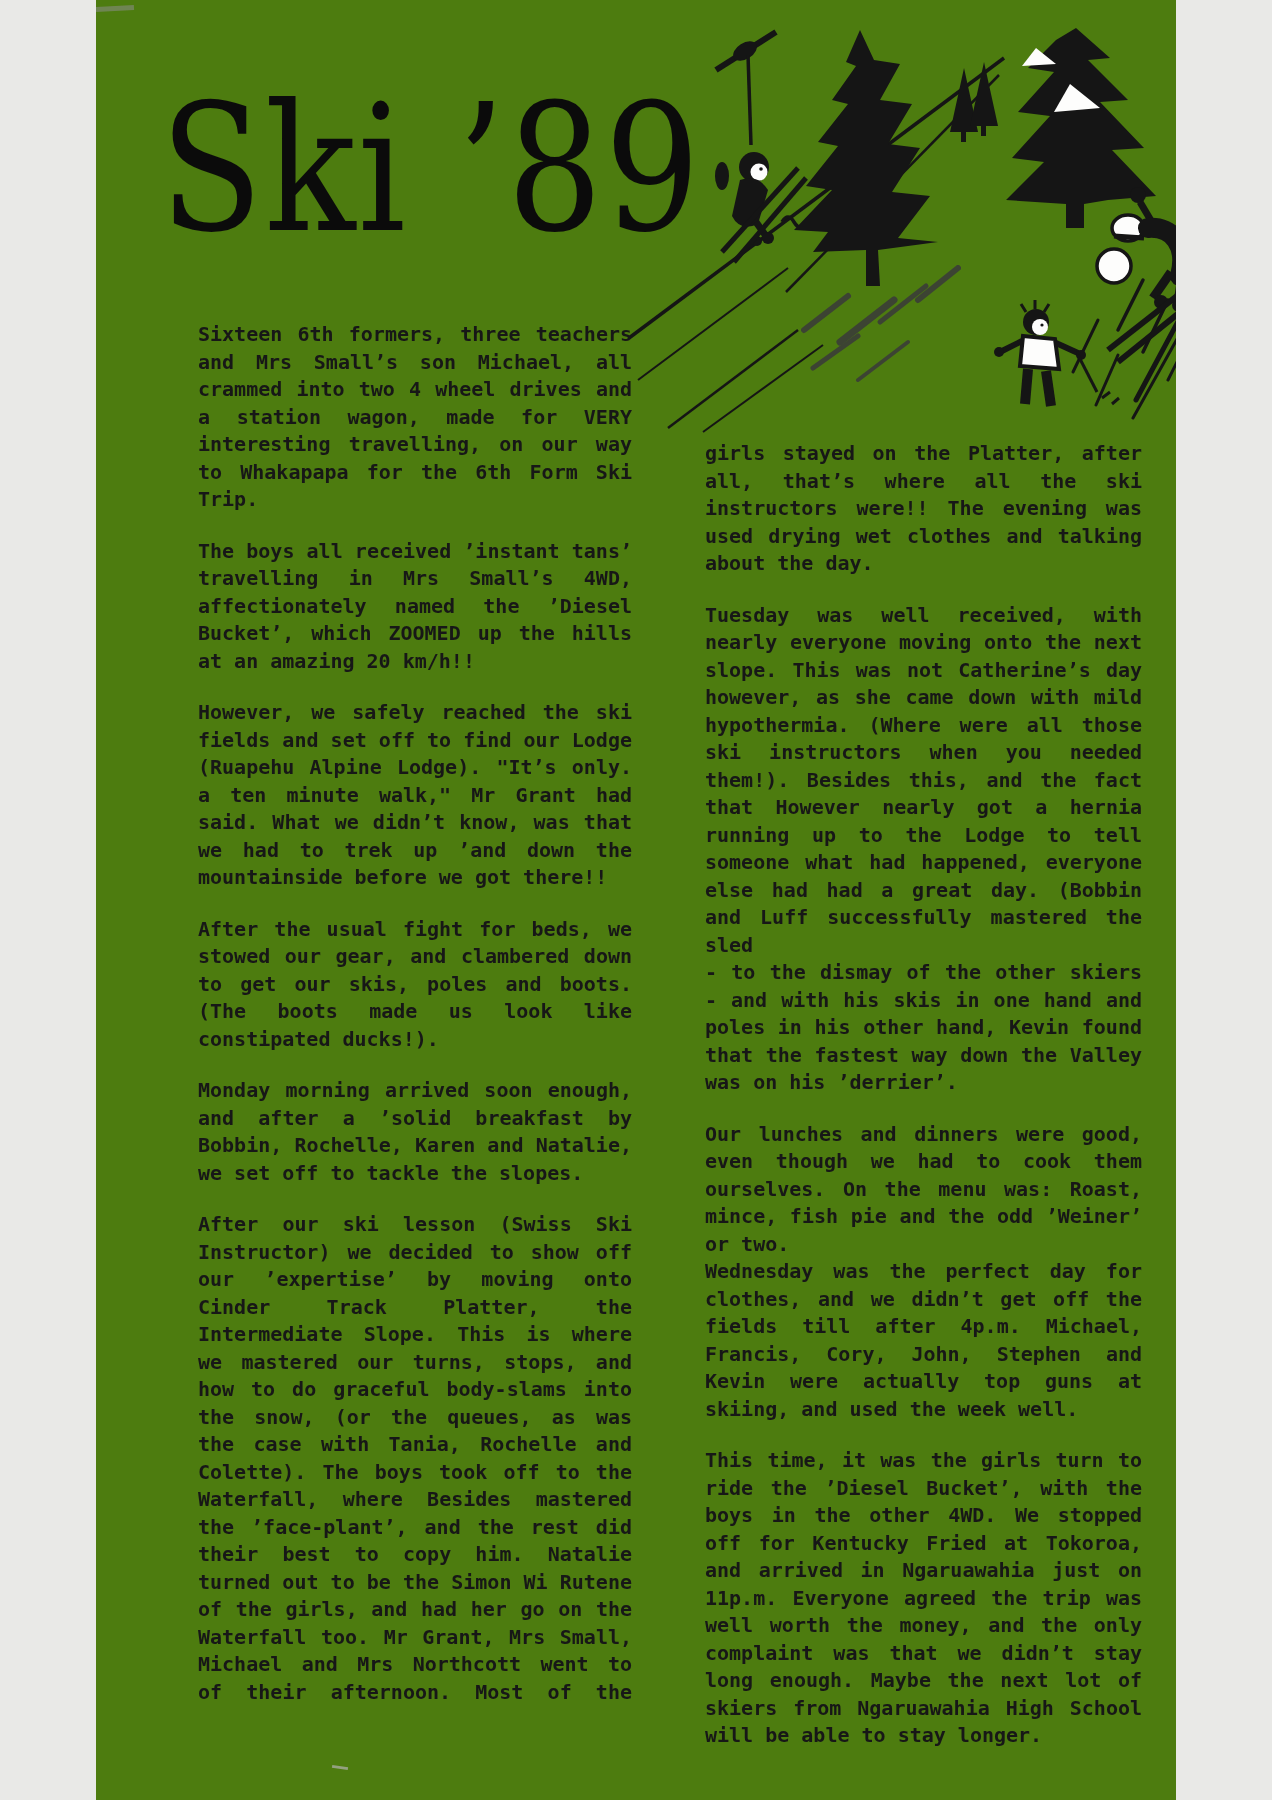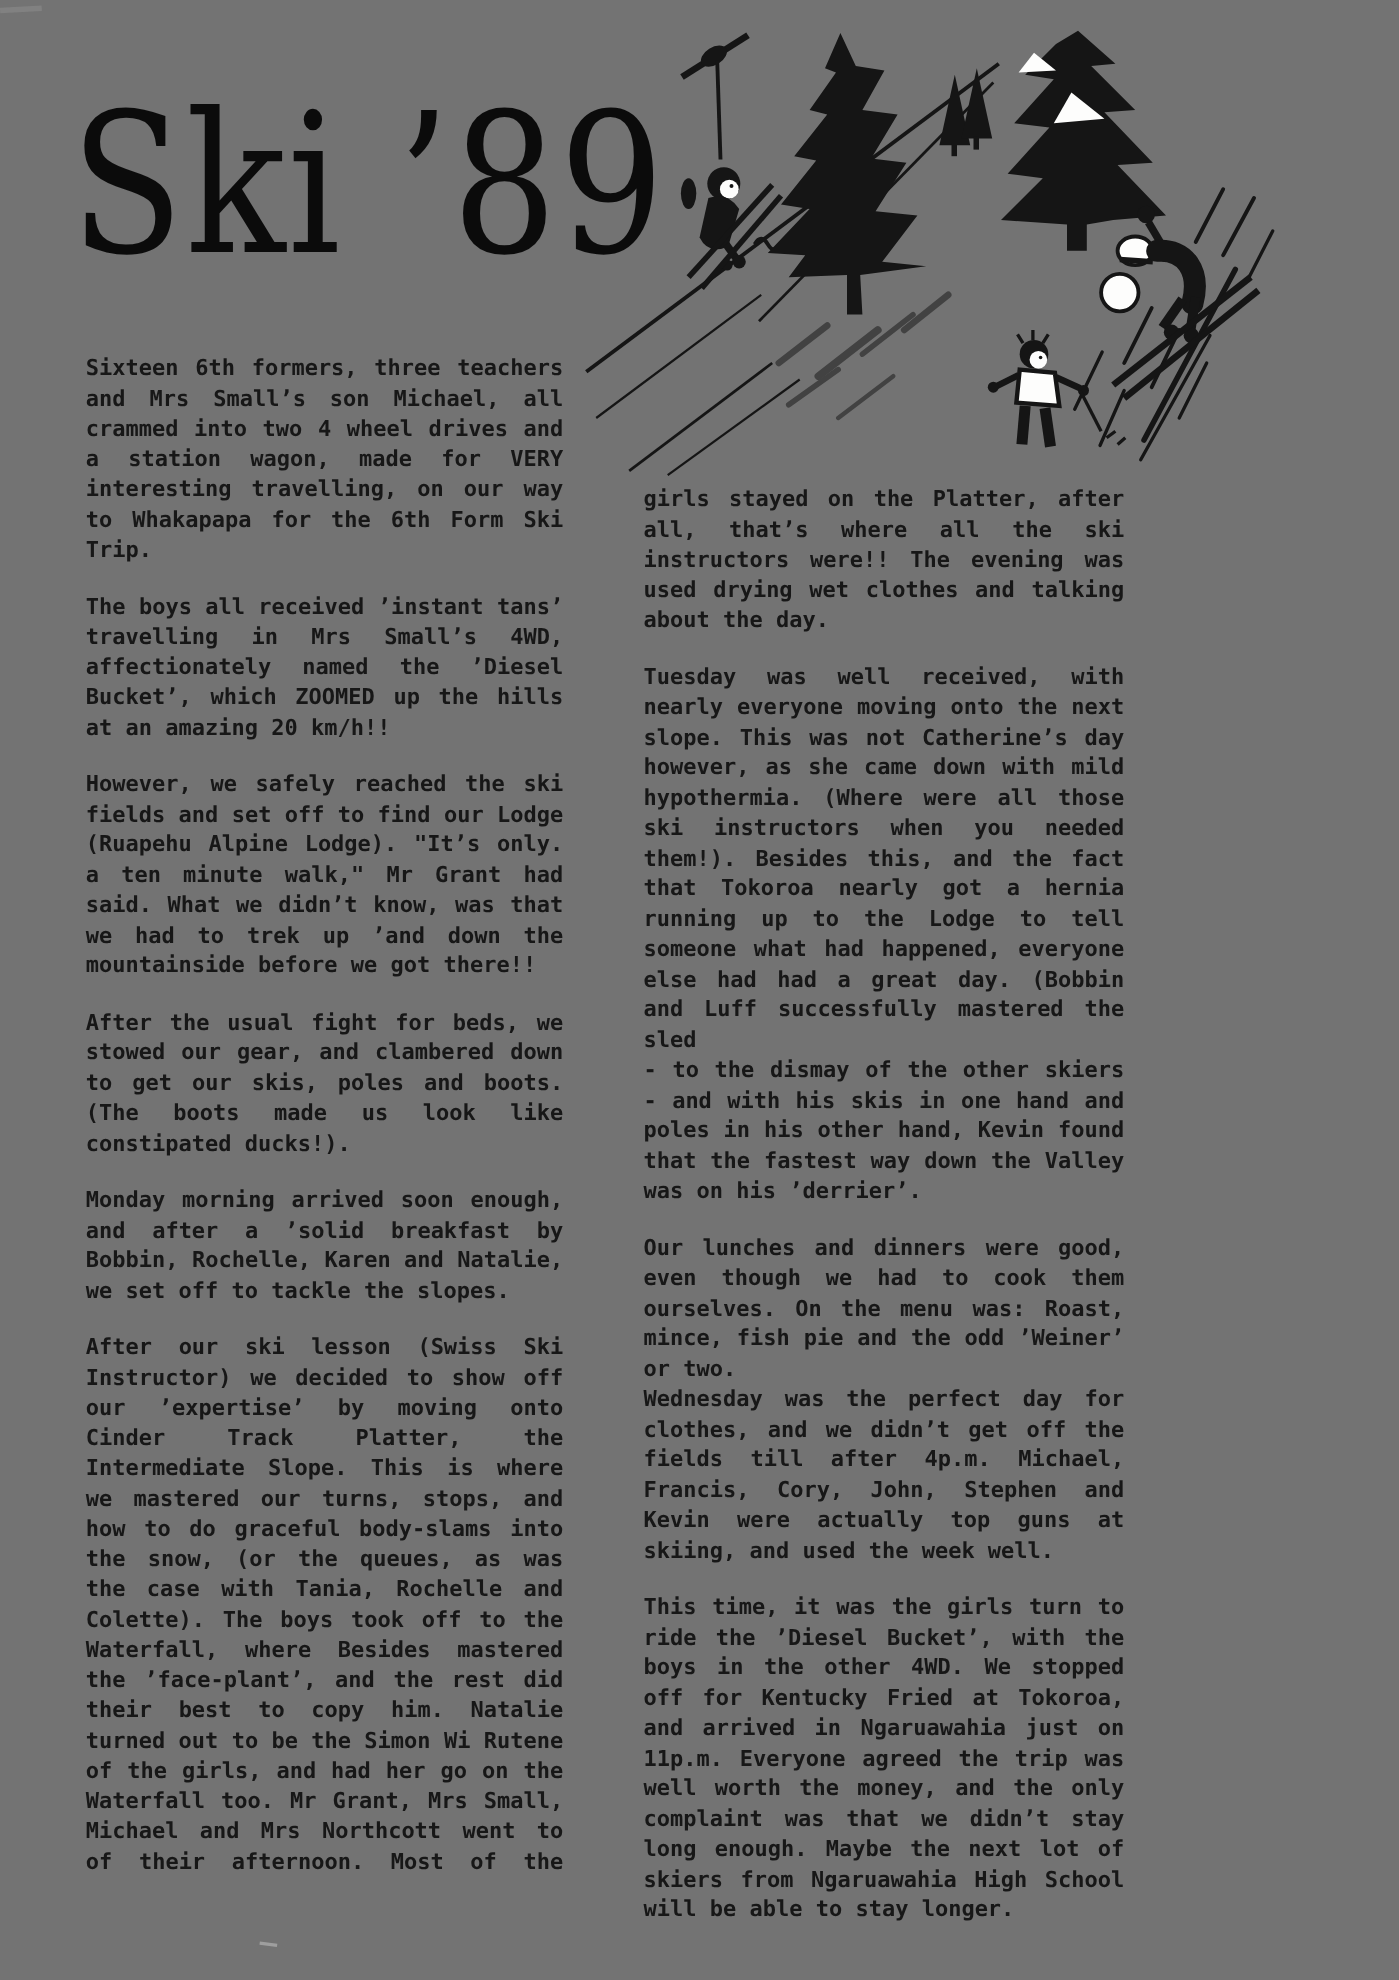--- a/index.html
+++ b/index.html
@@ -1,34 +1,34 @@
 <!DOCTYPE html>
 <html><head>
 <meta charset="utf-8">
 <style>
   html,body { margin:0; padding:0; background:#e9e9e7; }
   .page {
-    position:relative; width:1272px; height:1800px; margin:0 auto;
-    background:#737373; overflow:hidden;
+    position:relative; width:1080px; height:1800px; margin:0 auto;
+    background:#4d7c0f; overflow:hidden;
     font-family:"DejaVu Sans Mono", monospace;
     text-decoration:underline;
   }
   .title {
     position:absolute; left:64px; top:80px; margin:0;
     font-family:"DejaVu Serif", serif; font-weight:500;
     font-size:150px; line-height:150px; letter-spacing:2px;
     color:#0b0b0b; transform:scaleY(1.18); transform-origin:0 0;
     white-space:nowrap;
   }
   .illustration {
     position:absolute; left:512px; top:0; width:760px; height:435px;
   }
   .col {
     position:absolute; font-size:20px; font-weight:bold;
-    line-height:27.5px; color:#171717;
+    line-height:27.5px; color:#171717;margin-left:24px;
   }
   .col-left  { left:78px;  top:321px; width:434px; }
   .col-right { left:585px; top:440px; width:437px; }
   .para { margin:0 0 24px 0; }
   .line { text-align:justify; text-align-last:justify; white-space:normal; }
   .line.flush { text-align-last:left; }
   .artifact-tl {
     position:absolute; left:0; top:6px; width:38px; height:5px;
     background:#8d8d8d; opacity:.55; transform:rotate(-3deg);
   }
@@ -211,21 +211,21 @@
         <div class="line flush">about the day.</div>
       </div>
       <div class="para">
         <div class="line">Tuesday was well received, with</div>
         <div class="line">nearly everyone moving onto the next</div>
         <div class="line">slope. This was not Catherine’s day</div>
         <div class="line">however, as she came down with mild</div>
         <div class="line">hypothermia. (Where were all those</div>
         <div class="line">ski instructors when you needed</div>
         <div class="line">them!). Besides this, and the fact</div>
-        <div class="line">that Tokoroa nearly got a hernia</div>
+        <div class="line">that However nearly got a hernia</div>
         <div class="line">running up to the Lodge to tell</div>
         <div class="line">someone what had happened, everyone</div>
         <div class="line">else had had a great day. (Bobbin</div>
         <div class="line">and Luff successfully mastered the</div>
         <div class="line flush">sled</div>
         <div class="line">- to the dismay of the other skiers</div>
         <div class="line">- and with his skis in one hand and</div>
         <div class="line">poles in his other hand, Kevin found</div>
         <div class="line">that the fastest way down the Valley</div>
         <div class="line flush">was on his ’derrier’.</div>

